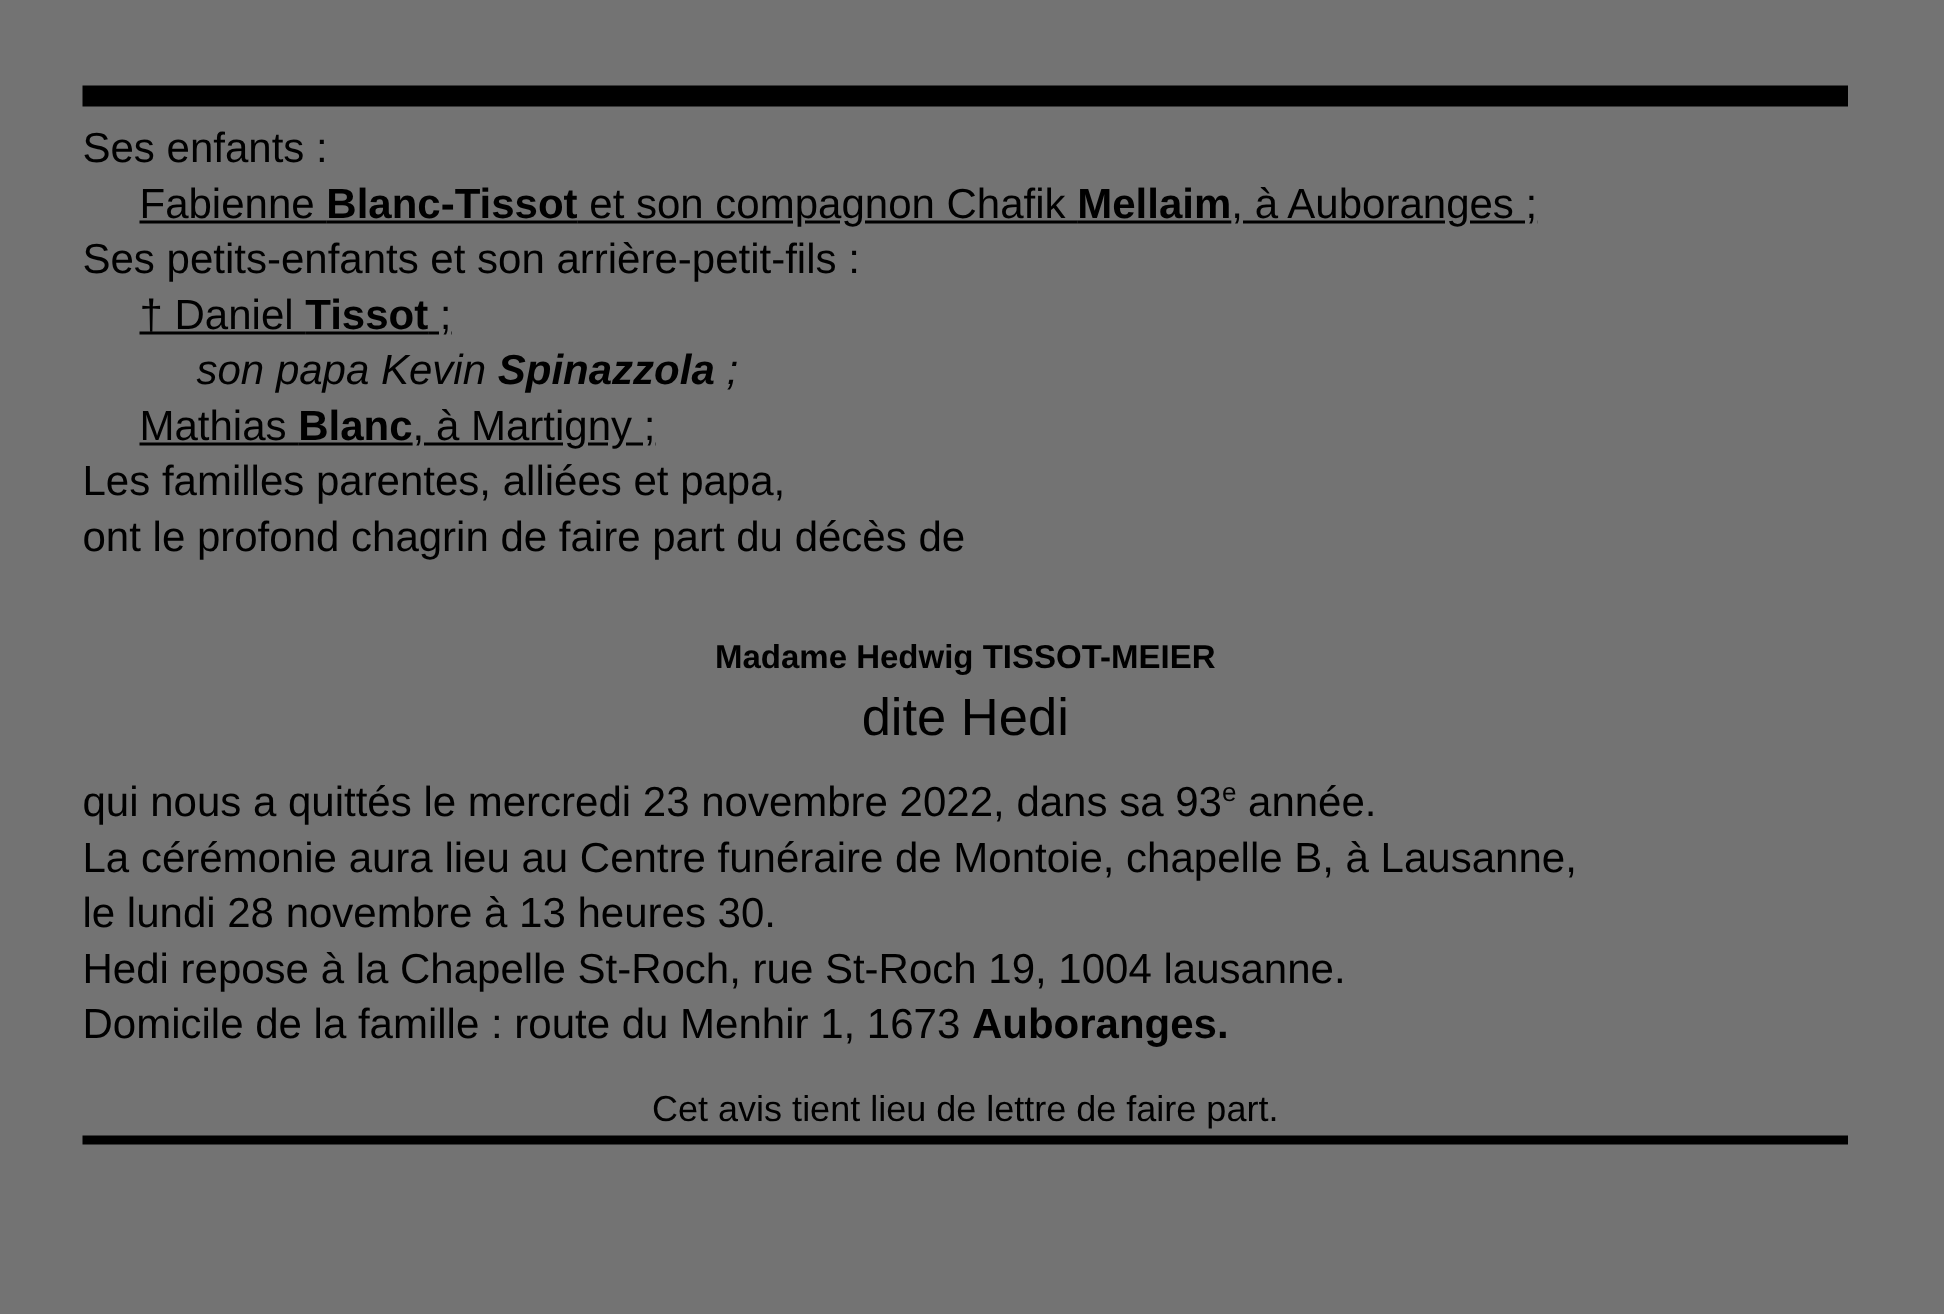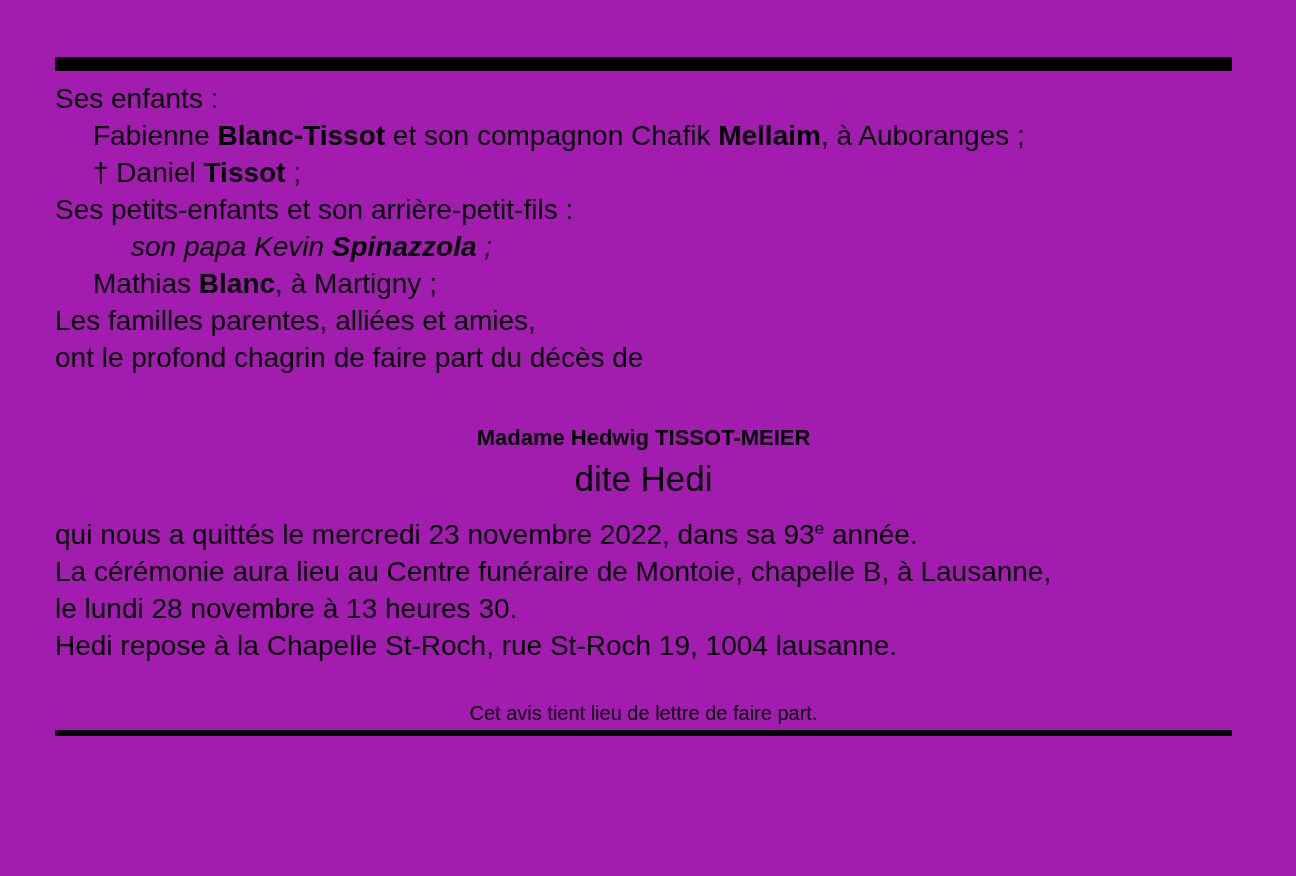--- a/index.html
+++ b/index.html
@@ -4,21 +4,21 @@
 <style>
   html, body {
     margin: 0;
     padding: 0;
     background: #ffffff;
   }
   .page {
     position: relative;
     width: 1296px;
     height: 876px;
-    background: #a21caf;
+    background: #737373;
     color: #000000;
     font-family: "Liberation Sans", sans-serif;
     overflow: hidden;
   }
   .content {
     position: absolute;
     left: 55px;
     top: 0;
     width: 1177px;
   }
@@ -38,73 +38,74 @@
     font-size: 28px;
     line-height: 37px;
   }
   .detail-lines {
     margin-top: 19px;
     font-size: 28px;
     line-height: 37px;
   }
   .line { white-space: nowrap; }
   .indent-0 { padding-left: 0; }
-  .indent-1 { padding-left: 38px; }
+  .indent-1 { padding-left: 38px; text-decoration: underline; }
   .indent-2 { padding-left: 76px; font-style: italic; }
   .b { font-weight: bold; }
   sup {
     font-size: 0.62em;
     line-height: 0;
     vertical-align: super;
   }
   .title {
     margin: 40px 0 0 0;
     font-size: 22px;
     line-height: 44px;
     font-weight: bold;
     text-align: center;
   }
   .subtitle {
     font-size: 35px;
     line-height: 37px;
     text-align: center;
   }
   .footer-line {
-    margin-top: 32px;
-    font-size: 20px;
+    margin-top: 22px;
+    font-size: 24px;
     line-height: 34px;
     text-align: center;
   }
 </style>
 </head>
 <body>
 
 <div class="page">
   <div class="content">
     <div class="rule rule-top"></div>
 
     <div class="family-lines">
         <div class="line indent-0"><span>Ses enfants :</span></div>
         <div class="line indent-1"><span>Fabienne </span><span class="b">Blanc-Tissot</span><span> et son compagnon Chafik </span><span class="b">Mellaim</span><span>, à Auboranges ;</span></div>
+        <div class="line indent-0"><span>Ses petits-enfants et son arrière-petit-fils :</span></div>
         <div class="line indent-1"><span>† Daniel </span><span class="b">Tissot</span><span> ;</span></div>
-        <div class="line indent-0"><span>Ses petits-enfants et son arrière-petit-fils :</span></div>
         <div class="line indent-2"><span>son papa Kevin </span><span class="b">Spinazzola</span><span> ;</span></div>
         <div class="line indent-1"><span>Mathias </span><span class="b">Blanc</span><span>, à Martigny ;</span></div>
-        <div class="line indent-0"><span>Les familles parentes, alliées et amies,</span></div>
+        <div class="line indent-0"><span>Les familles parentes, alliées et papa,</span></div>
         <div class="line indent-0"><span>ont le profond chagrin de faire part du décès de</span></div>
       </div>
 
     <h1 class="title">Madame Hedwig TISSOT-MEIER</h1>
 
     <div class="subtitle">dite Hedi</div>
 
     <div class="detail-lines">
         <div class="line indent-0"><span>qui nous a quittés le mercredi 23 novembre 2022, dans sa 93</span><sup>e</sup><span> année.</span></div>
         <div class="line indent-0"><span>La cérémonie aura lieu au Centre funéraire de Montoie, chapelle B, à Lausanne,</span></div>
         <div class="line indent-0"><span>le lundi 28 novembre à 13 heures 30.</span></div>
         <div class="line indent-0"><span>Hedi repose à la Chapelle St-Roch, rue St-Roch 19, 1004 lausanne.</span></div>
+        <div class="line indent-0"><span>Domicile de la famille : route du Menhir 1, 1673 </span><span class="b">Auboranges.</span></div>
       </div>
 
     <div class="footer-line">Cet avis tient lieu de lettre de faire part.</div>
 
     <div class="rule rule-bottom"></div>
   </div>
 </div>
 
 </body></html>

